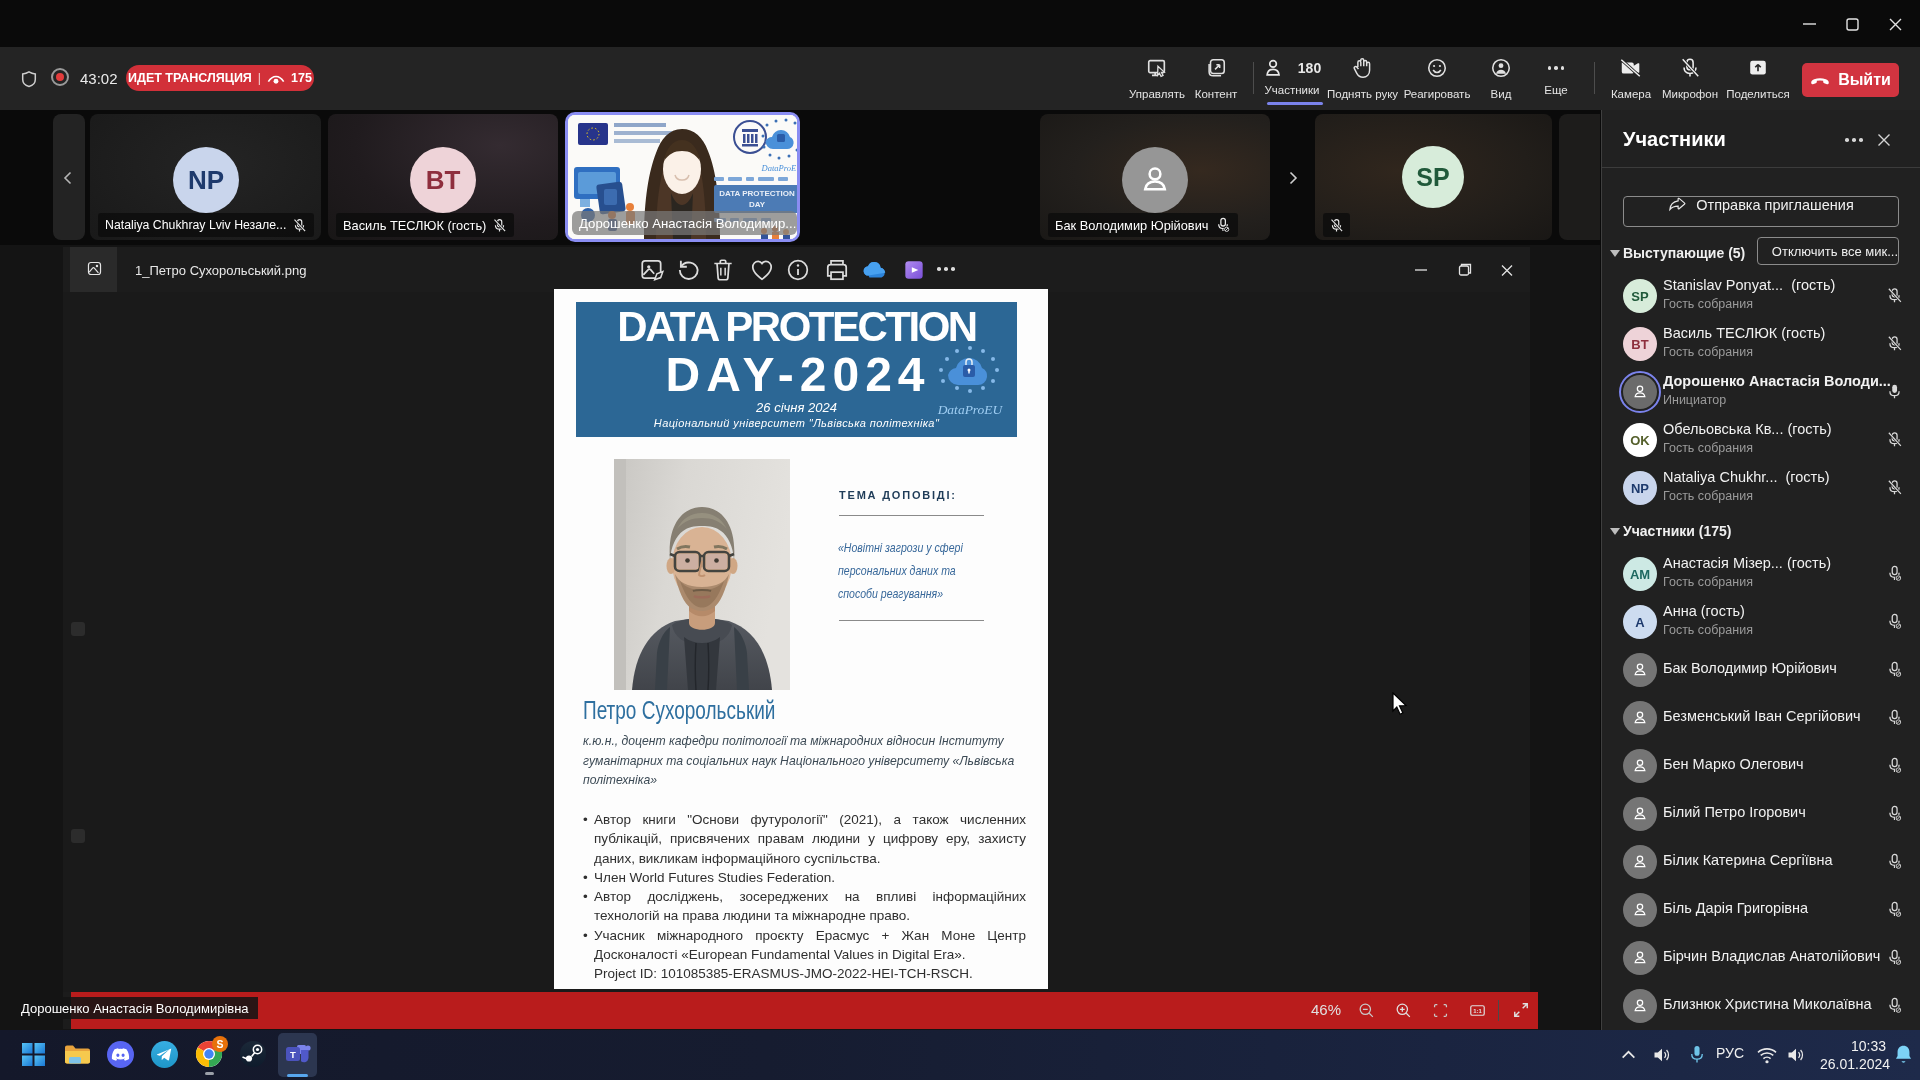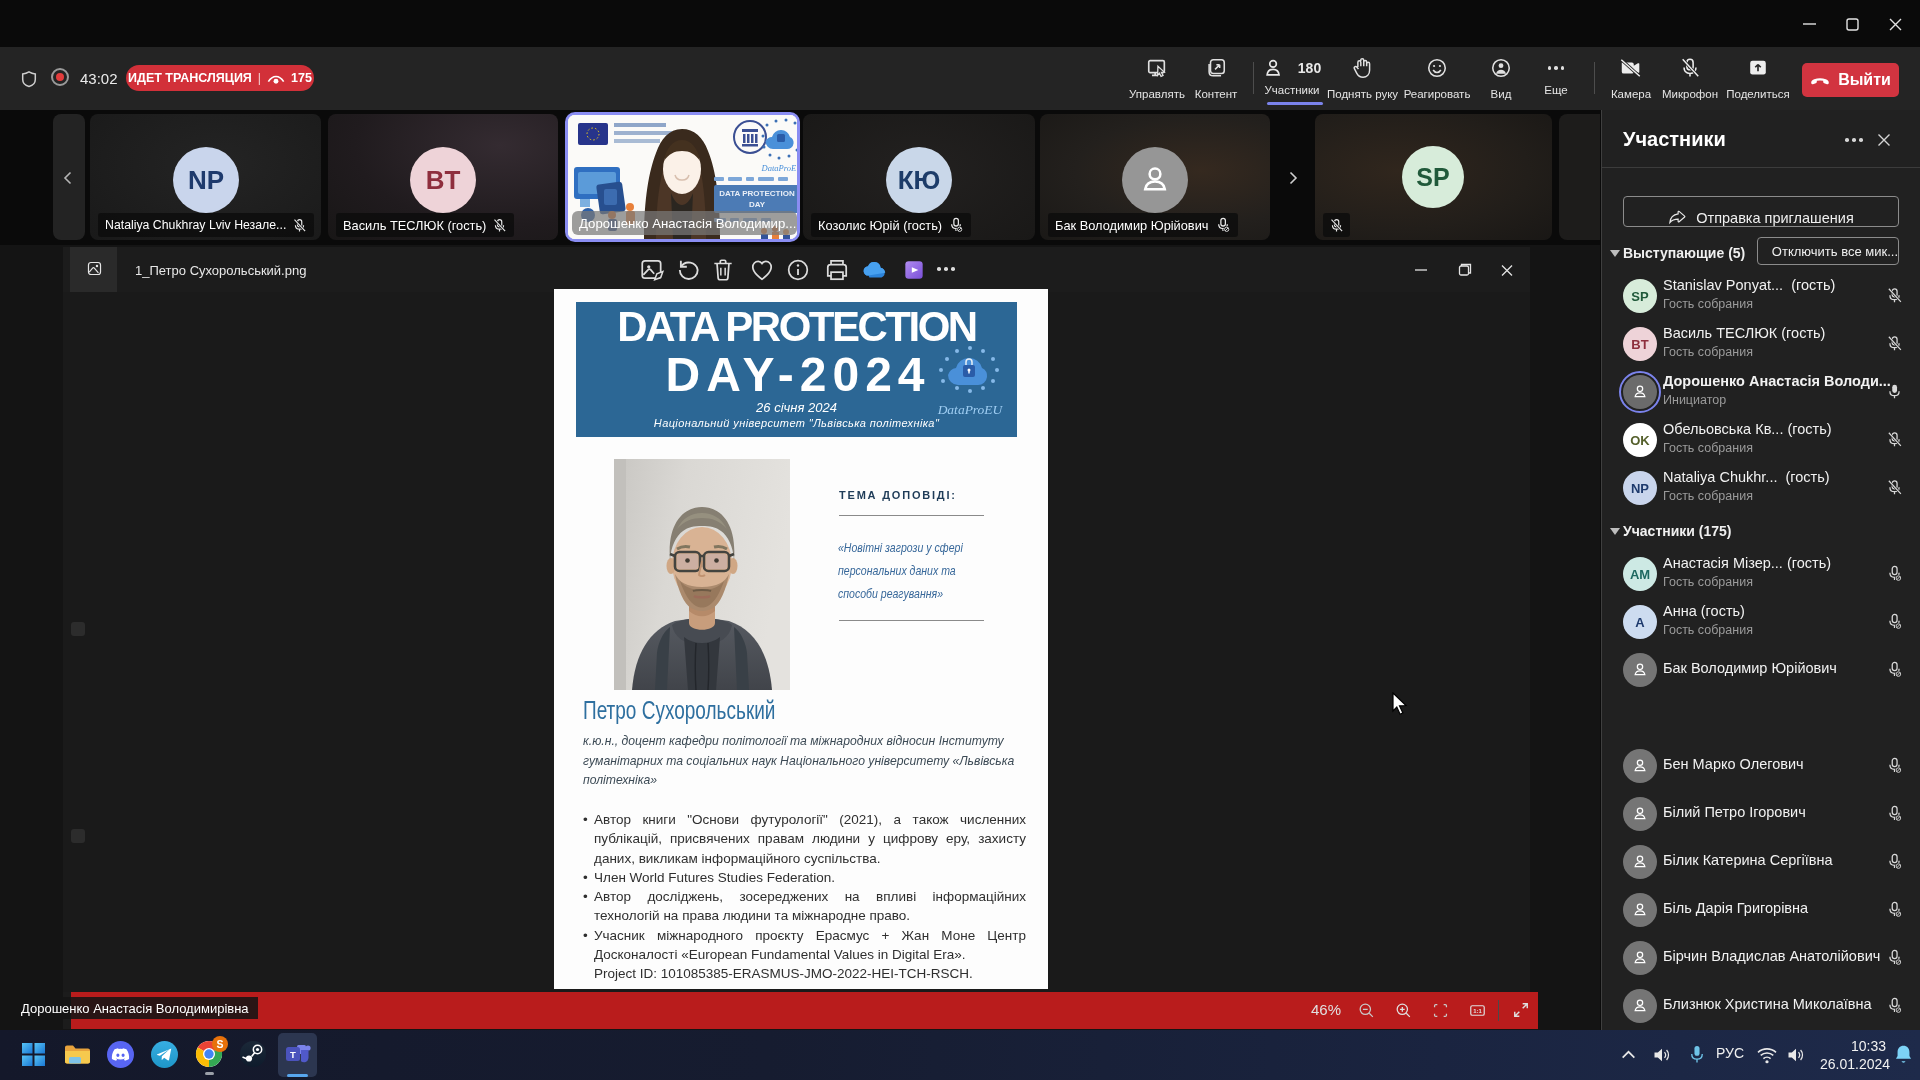--- a/index.html
+++ b/index.html
@@ -295,32 +295,20 @@
             <rect x="193" y="119" width="7" height="5" fill="#33549a"></rect>
             <circle cx="207" cy="114" r="3" fill="#d86f2e"></circle>
             <rect x="204" y="117" width="7" height="7" fill="#e8803a"></rect>
             <circle cx="218" cy="117" r="3" fill="#e8954d"></circle>
             <rect x="215" y="120" width="7" height="4" fill="#33549a"></rect>
           </g>
       </svg>
       <div class="namelab" style="left:4px;bottom:4px;background:rgba(120,120,120,.72);border-radius:6px;max-width:225px;font-size:13.2px">Дорошенко Анастасія Володимир...</div>
     </div>
 
-    <div class="tile" style="left:803px;width:232px;background:radial-gradient(ellipse at 50% 45%,#232120,#191817)">
-      <div class="avatar" style="left:83px;top:33px;width:66px;height:66px;background:#c9d7e9;color:#1d3c69;font-size:26px">КЮ</div>
-      <div class="namelab" style="left:8px">Козолис Юрій (гость)
-        <svg width="16" height="16" viewBox="0 0 24 24">
-            <rect x="8.8" y="2" width="6.8" height="11.5" rx="3.4" fill="none" stroke="#e8e8e8" stroke-width="1.9"></rect>
-            <path d="M5.5 11c0 3.9 2.6 6.4 6.5 6.4s6.5-2.5 6.5-6.4M12 17.5V21" fill="none" stroke="#e8e8e8" stroke-width="1.9"></path>
-            <circle cx="17.5" cy="18.5" r="4.6" fill="#0c0c0c"></circle>
-            <circle cx="17.5" cy="18.5" r="3.2" fill="none" stroke="#e8e8e8" stroke-width="1.3"></circle>
-            <path d="M15.3 20.7l4.4-4.4" stroke="#e8e8e8" stroke-width="1.3"></path>
-          </svg>
-      </div>
-    </div>
 
     <div class="tile" style="left:1040px;width:230px;background:radial-gradient(ellipse at 70% 45%,#35291f,#23201d 55%,#1a1816)">
       <div class="avatar" style="left:82px;top:33px;width:66px;height:66px;background:#969696">
         <svg width="38" height="38" viewBox="0 0 24 24">
             <circle cx="12" cy="8.2" r="3.4" fill="none" stroke="#fff" stroke-width="1.6"></circle>
             <path d="M5.8 17.8c.5-3 2.9-4.8 6.2-4.8s5.7 1.8 6.2 4.8z" fill="none" stroke="#fff" stroke-width="1.6"></path>
           </svg>
       </div>
       <div class="namelab" style="left:8px">Бак Володимир Юрійович
         <svg width="16" height="16" viewBox="0 0 24 24">
@@ -543,21 +531,21 @@
     <div class="abs" style="left:243px;top:28px;display:flex;gap:3.5px">
         <i class="dot" style="background:#d5d5d5"></i>
         <i class="dot" style="background:#d5d5d5"></i>
         <i class="dot" style="background:#d5d5d5"></i>
       </div>
     <svg class="abs" style="left:274px;top:22px" width="16" height="16" viewBox="0 0 16 16">
         <path d="M2.5 2.5l11 11M13.5 2.5l-11 11" stroke="#d5d5d5" stroke-width="1.4"></path>
       </svg>
     <div class="abs" style="left:0;top:57px;width:319px;height:1px;background:#3c3c3c"></div>
 
-    <div class="abs" style="left:21px;top:86px;width:276px;height:31px;border:1px solid #8b8b8b;border-radius:4px;display:flex;align-items:flex-end;justify-content:center;gap:10px">
+    <div class="abs" style="left:21px;top:86px;width:276px;height:31px;border:1px solid #8b8b8b;border-radius:4px;display:flex;align-items:flex-start;justify-content:center;gap:10px">
       <svg width="18" height="16" viewBox="0 0 24 20">
           <path d="M13.5 4.5V1.8c0-.7.8-1 1.3-.6l7.4 6.3c.4.3.4.9 0 1.2l-7.4 6.3c-.5.4-1.3.1-1.3-.6v-2.9C8.5 11.5 5 13 2.5 16c.5-6 4.5-10.5 11-11.5z" fill="none" stroke="#e8e8e8" stroke-width="1.6"></path>
         </svg>
       <span style="font-size:14.5px;color:#f0f0f0">Отправка приглашения</span>
     </div>
 
     <div class="abs" style="left:8px;top:140px;width:0;height:0;border-left:5.5px solid transparent;border-right:5.5px solid transparent;border-top:7px solid #bdbdbd"></div>
     <div class="abs" style="left:21px;top:135px;font-size:14px;font-weight:bold;color:#f0f0f0">Выступающие (5)</div>
     <div class="abs" style="left:155px;top:127px;width:142px;height:28px;border:1px solid #8b8b8b;border-radius:4px;display:flex;align-items:center;justify-content:flex-end">
       <span style="font-size:13px;color:#f0f0f0">Отключить все мик...</span>
@@ -650,20 +638,36 @@
         </svg>
     </div>
     <div class="srow" style="top:536px">
       <div class="av" style="background:#757575">
           <svg width="20" height="20" viewBox="0 0 24 24">
             <circle cx="12" cy="8.2" r="3.2" fill="none" stroke="#fff" stroke-width="1.5"></circle>
             <path d="M6.2 17.5c.5-2.8 2.8-4.5 5.8-4.5s5.3 1.7 5.8 4.5z" fill="none" stroke="#fff" stroke-width="1.5"></path>
           </svg>
         </div>
       <div class="nm1">Бак Володимир Юрійович</div>
+      <svg class="mic" width="17" height="17" viewBox="0 0 24 24">
+          <rect x="8.8" y="2" width="6.8" height="11.5" rx="3.4" fill="none" stroke="#d9d9d9" stroke-width="1.8"></rect>
+          <path d="M5.5 11c0 3.9 2.6 6.4 6.5 6.4s6.5-2.5 6.5-6.4M12 17.5V21" fill="none" stroke="#d9d9d9" stroke-width="1.8"></path>
+          <circle cx="17.5" cy="18.5" r="4.6" fill="#212121"></circle>
+          <circle cx="17.5" cy="18.5" r="3.2" fill="none" stroke="#d9d9d9" stroke-width="1.3"></circle>
+          <path d="M15.3 20.7l4.4-4.4" stroke="#d9d9d9" stroke-width="1.3"></path>
+        </svg>
+    </div>
+    <div class="srow" style="top:584px">
+      <div class="av" style="background:#757575">
+          <svg width="20" height="20" viewBox="0 0 24 24">
+            <circle cx="12" cy="8.2" r="3.2" fill="none" stroke="#fff" stroke-width="1.5"></circle>
+            <path d="M6.2 17.5c.5-2.8 2.8-4.5 5.8-4.5s5.3 1.7 5.8 4.5z" fill="none" stroke="#fff" stroke-width="1.5"></path>
+          </svg>
+        </div>
+      <div class="nm1">Безменський Іван Сергійович</div>
       <svg class="mic" width="17" height="17" viewBox="0 0 24 24">
           <rect x="8.8" y="2" width="6.8" height="11.5" rx="3.4" fill="none" stroke="#d9d9d9" stroke-width="1.8"></rect>
           <path d="M5.5 11c0 3.9 2.6 6.4 6.5 6.4s6.5-2.5 6.5-6.4M12 17.5V21" fill="none" stroke="#d9d9d9" stroke-width="1.8"></path>
           <circle cx="17.5" cy="18.5" r="4.6" fill="#212121"></circle>
           <circle cx="17.5" cy="18.5" r="3.2" fill="none" stroke="#d9d9d9" stroke-width="1.3"></circle>
           <path d="M15.3 20.7l4.4-4.4" stroke="#d9d9d9" stroke-width="1.3"></path>
         </svg>
     </div>
     <div class="srow" style="top:632px">
       <div class="av" style="background:#757575">

